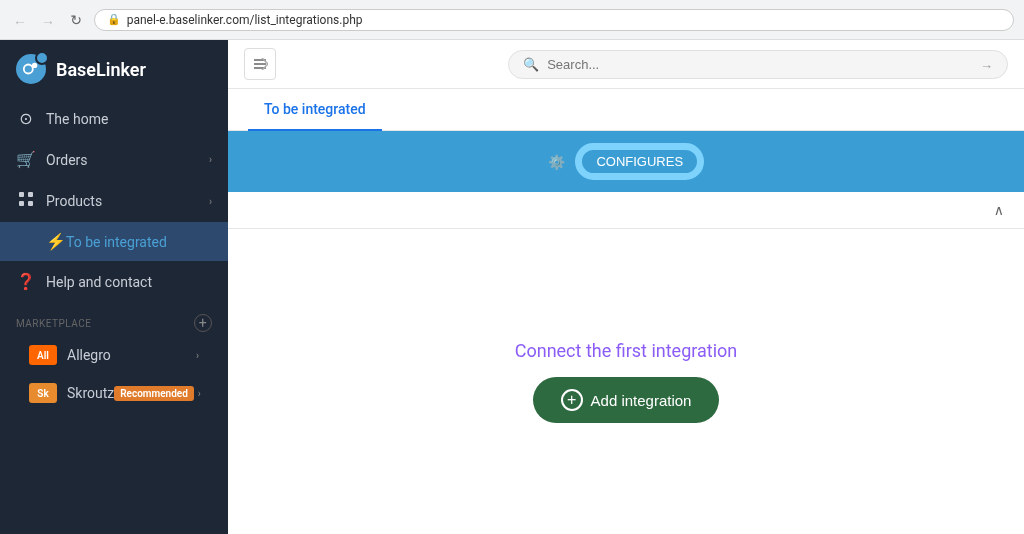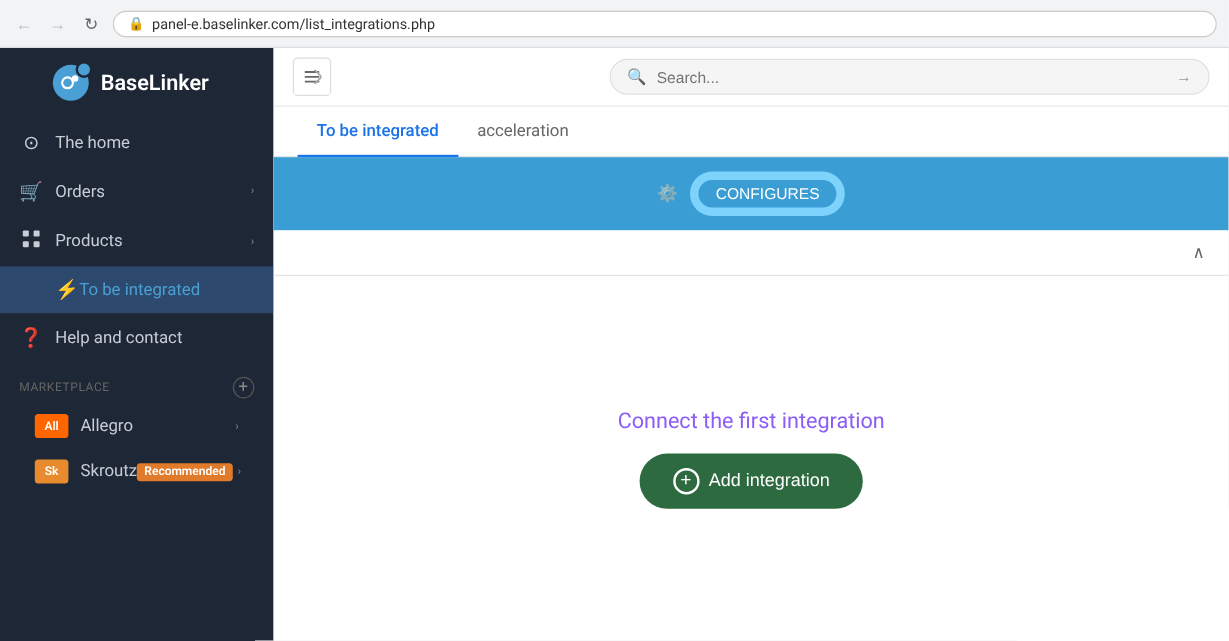--- a/index.html
+++ b/index.html
@@ -44,21 +44,20 @@
       flex-shrink: 0;
       overflow-y: auto;
     }
 
     .sidebar-logo {
       display: flex;
       align-items: center;
       gap: 10px;
       padding: 14px 16px;
       cursor: pointer;
-      margin-left: 28px;
     }
     .logo-icon {
       width: 30px; height: 30px;
       background: #4a9fd4;
       border-radius: 50%;
       display: flex; align-items: center; justify-content: center;
       font-size: 16px; font-weight: bold; color: white;
       position: relative;
     }
     .logo-icon::after {
@@ -393,21 +392,20 @@
       </button>
       <div class="search-bar">
         <span class="search-icon">🔍</span>
         <input class="search-input" type="text" placeholder="Search..." style="">
         <span class="search-arrow">→</span>
       </div>
     </div>
 
     <div class="tabs-bar">
       <div class="tab active">To be integrated</div>
-      <div class="tab">acceleration</div>
     </div>
 
     <div class="info-banner">
       <span>⚙️</span>
       <button class="configures-btn">CONFIGURES</button>
     </div>
 
     <div class="section-header">
       <span class="chevron-up">∧</span>
     </div>

